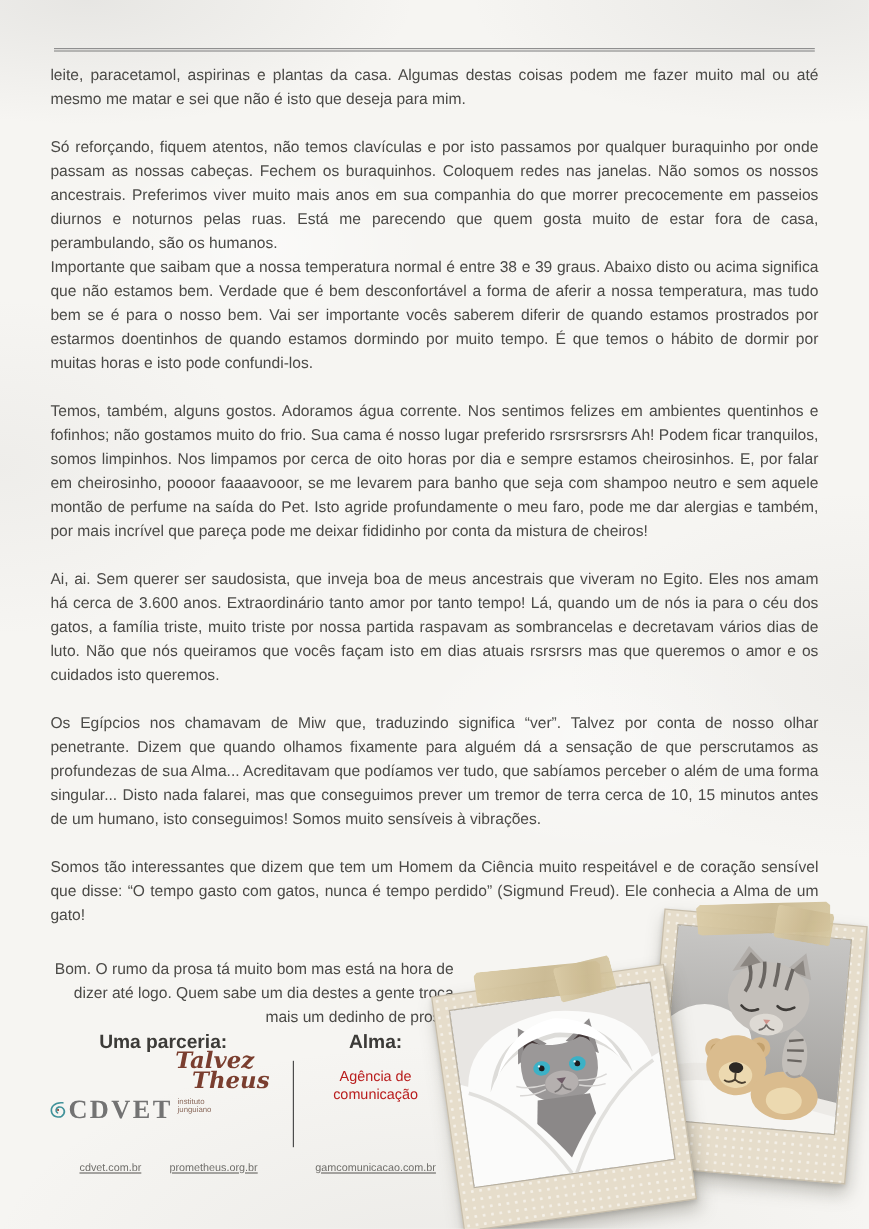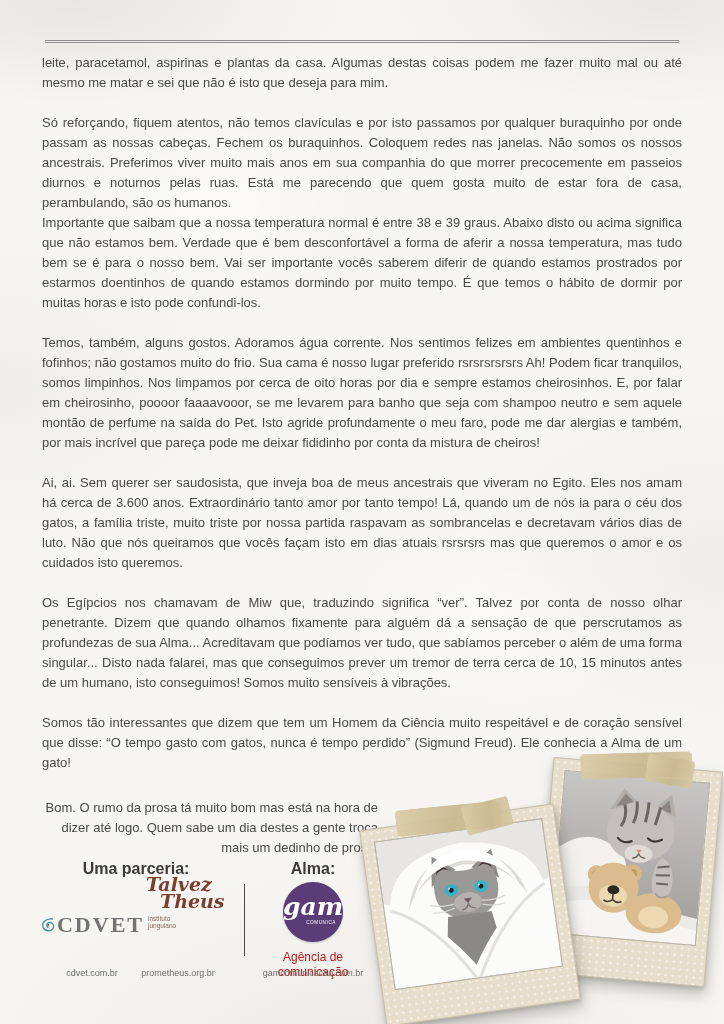--- a/index.html
+++ b/index.html
@@ -57,21 +57,21 @@
   .prom-word.t2{margin-left:14px;}
   .prom-sub{font-size:6.5px;line-height:7px;color:#8a6a5c;margin-top:5px;margin-left:2px;}
   .divider-v{position:absolute;left:244px;top:884px;width:1px;height:72px;background:#4c4c4c;}
   .gam{position:absolute;left:262px;top:882px;width:102px;text-align:center;}
   .gam-circle{width:60px;height:60px;border-radius:50%;background:#5a3c77;margin:0 auto;
     position:relative;box-shadow:0 1px 2px rgba(0,0,0,0.2);}
   .gam-script{position:absolute;left:0;right:0;top:10px;color:#fff;
     font-family:"DejaVu Serif",serif;font-style:italic;font-weight:bold;font-size:25px;}
   .gam-sub{position:absolute;right:7px;top:38px;color:#fff;font-size:4.6px;letter-spacing:.6px;}
   .gam-tagline{margin-top:8px;font-size:12px;line-height:15px;color:#b91c1c;}
-  .site{position:absolute;top:968px;font-size:9px;color:#6f6e6a;text-align:center;}
+  .site{position:absolute;top:968px;font-size:9px;color:#6f6e6a;text-align:center;text-decoration:underline;}
   .site-cdvet{left:40px;width:104px;}
   .site-prom{left:130px;width:96px;}
   .site-gam{left:256px;width:114px;}
 </style>
 </head>
 <body>
 
 <div class="top-rule"></div>
 
 <div class="content">
@@ -196,24 +196,20 @@
   <div class="prom-word t2">Theus</div>
   <div class="prom-sub">
     <div>instituto</div>
     <div>junguiano</div>
   </div>
 </div>
 
 <div class="divider-v"></div>
 
 <div class="gam">
-  <div class="gam-circle">
-    <div class="gam-script">gam</div>
-    <div class="gam-sub">COMUNICA</div>
-  </div>
   <div class="gam-tagline">
     <div>Agência de</div>
     <div>comunicação</div>
   </div>
 </div>
 
 <div class="site site-cdvet">cdvet.com.br</div>
 <div class="site site-prom">prometheus.org.br</div>
 <div class="site site-gam">gamcomunicacao.com.br</div>
 

